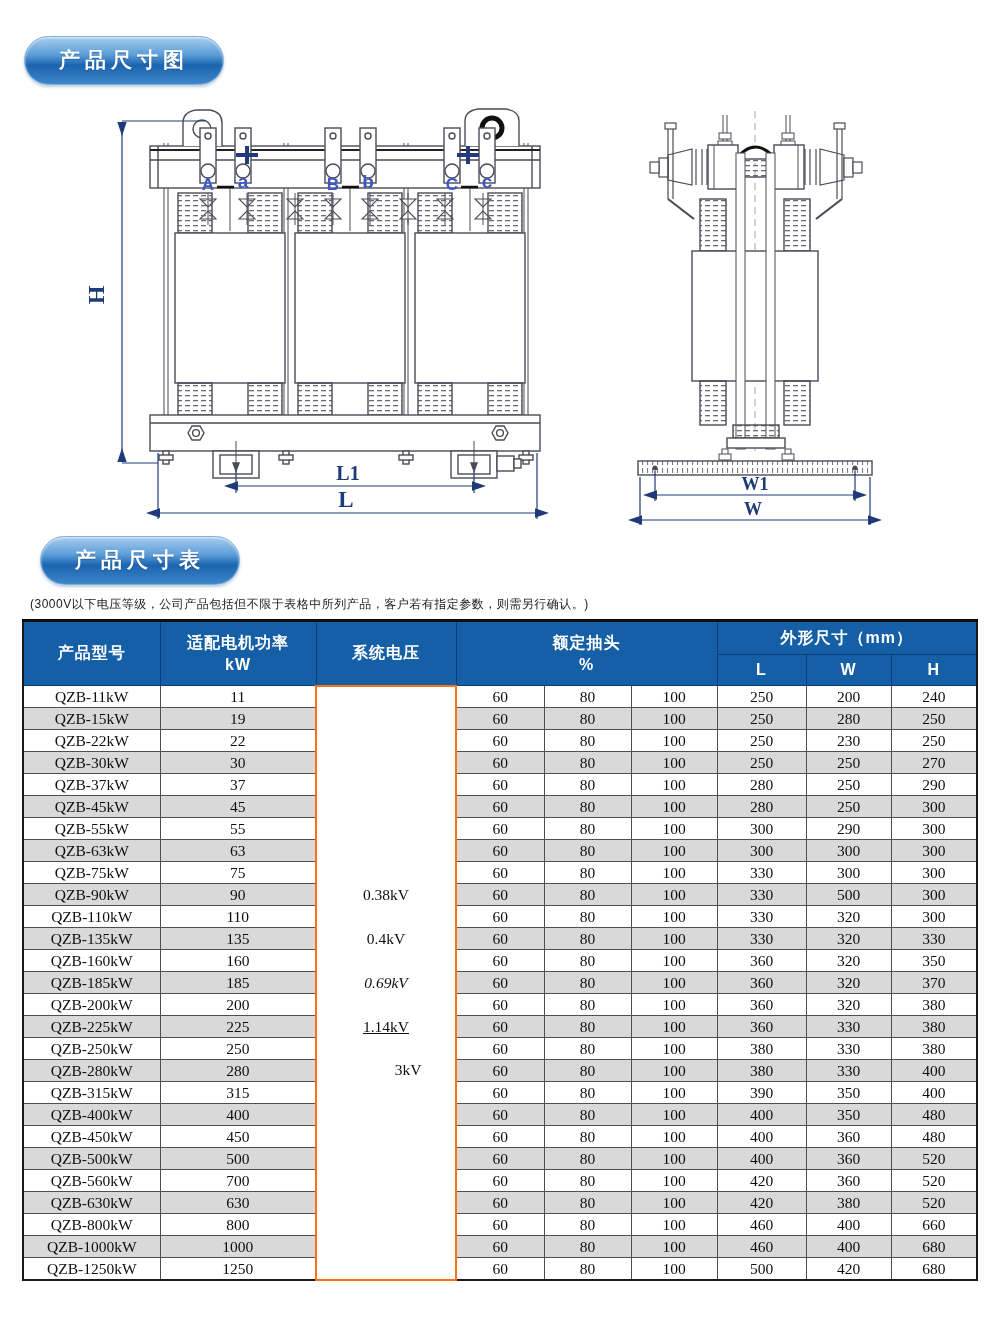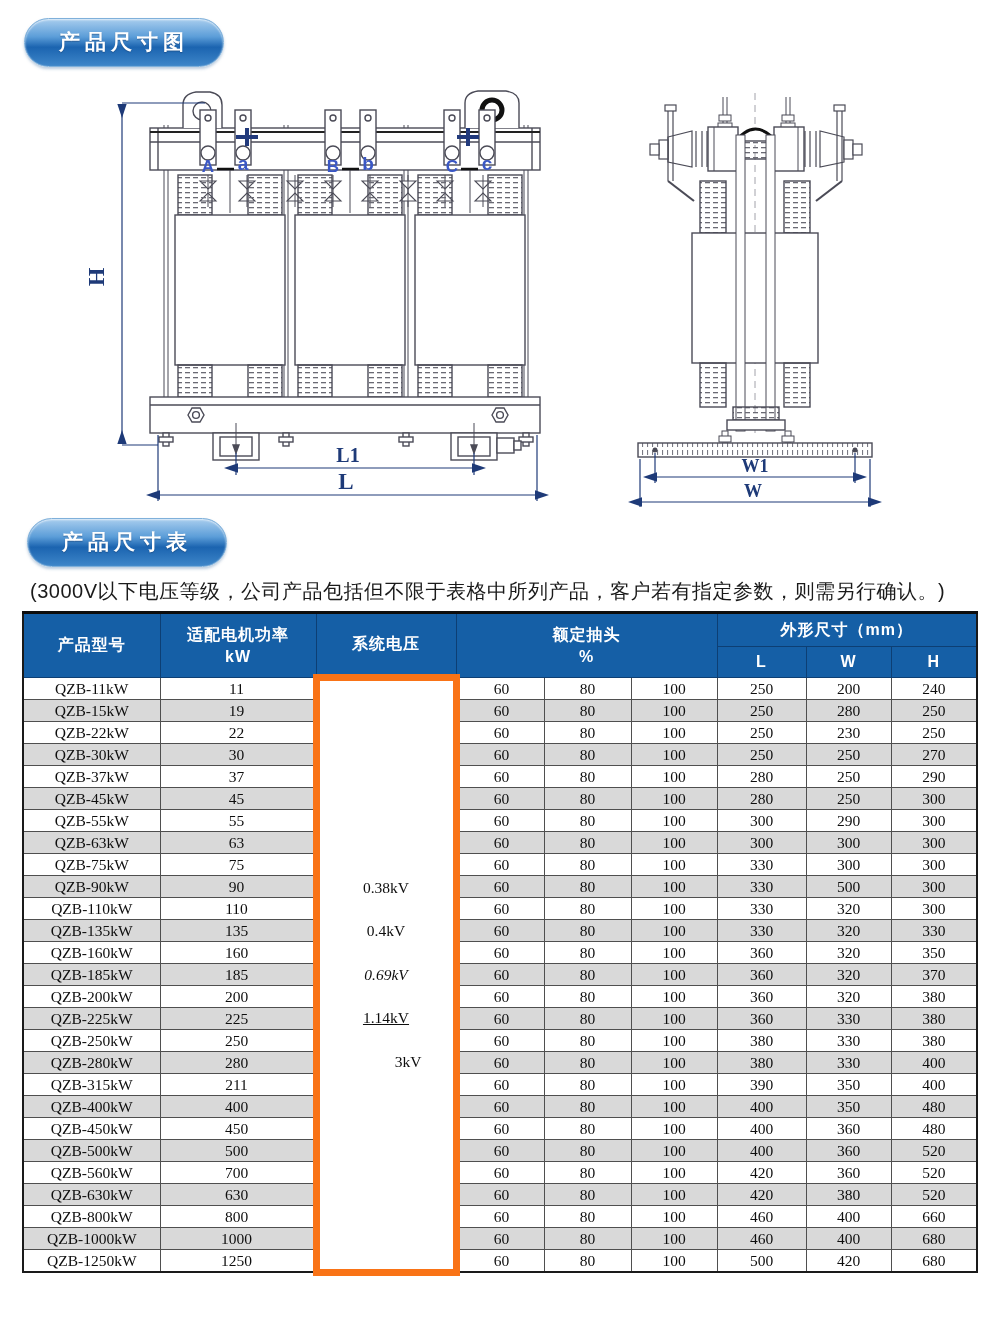--- a/index.html
+++ b/index.html
@@ -8,28 +8,28 @@
   .badge{
     display:inline-block;
     padding:9px 34px 10px 34px;
     border-radius:26px;
     background:linear-gradient(180deg,#a8cdee 0%,#5b9dd8 38%,#1b64b0 60%,#3e86c9 100%);
     border:1px solid #7fb0da;
     box-shadow:0 2px 3px rgba(60,110,160,.35), inset 0 1px 2px rgba(255,255,255,.7);
     color:#fff;font-size:21px;font-weight:bold;letter-spacing:5px;
     text-shadow:0 1px 1px rgba(20,60,110,.5);
   }
-  .badge1-wrap{padding:18px 0 0 24px;height:48px;}
-  .badge2-wrap{padding:8px 0 0 27px;height:50px;}
+  .badge1-wrap{padding:36px 0 0 24px;height:48px;}
+  .badge2-wrap{padding:8px 0 0 40px;height:50px;}
 
   svg.drawing{display:block;margin-top:14px;}
 
   .note{
     margin:10px 22px 6px 30px;
-    font-size:20px;letter-spacing:.5px;color:#1a1a1a;
+    font-size:12px;letter-spacing:.5px;color:#1a1a1a;
     font-family:"Liberation Sans",sans-serif;
   }
 
   table.spec{
     width:956px;margin:6px 22px 24px 22px;
     border-collapse:collapse;table-layout:fixed;
     border:2px solid #1a1a1a;border-top:3px solid #0d0d0d;
   }
   table.spec thead th{
     background:#155fa6;color:#fff;
@@ -43,21 +43,21 @@
   .dim-sub{font-family:"Liberation Serif",serif;font-size:17px;letter-spacing:0;}
   table.spec tbody td{
     border:1px solid #4f4f4f;height:21px;padding:0;
     text-align:center;vertical-align:middle;
     font-family:"Liberation Serif",serif;font-size:15.5px;color:#0e0e0e;
     background:#fff;
   }
   table.spec tbody tr:nth-child(even) td{background:#d9d9d9;}
   table.spec tbody td.voltage-cell{
     background:#fff !important;position:relative;
-    border:7px solid #f97316;
+    border:2px solid #f97316;
   }
   .voltage-cell span{
     position:absolute;left:0;right:0;transform:translateY(-50%);
     font-family:"Liberation Serif",serif;font-size:15.5px;text-align:center;
   }
 </style>
 </head>
 <body>
 
 <div class="badge1-wrap">
@@ -553,21 +553,21 @@
         <td>280</td>
         <td>60</td>
         <td>80</td>
         <td>100</td>
         <td>380</td>
         <td>330</td>
         <td>400</td>
       </tr>
       <tr>
         <td>QZB-315kW</td>
-        <td>211</td>
+        <td>315</td>
         <td>60</td>
         <td>80</td>
         <td>100</td>
         <td>390</td>
         <td>350</td>
         <td>400</td>
       </tr>
       <tr>
         <td>QZB-400kW</td>
         <td>400</td>

